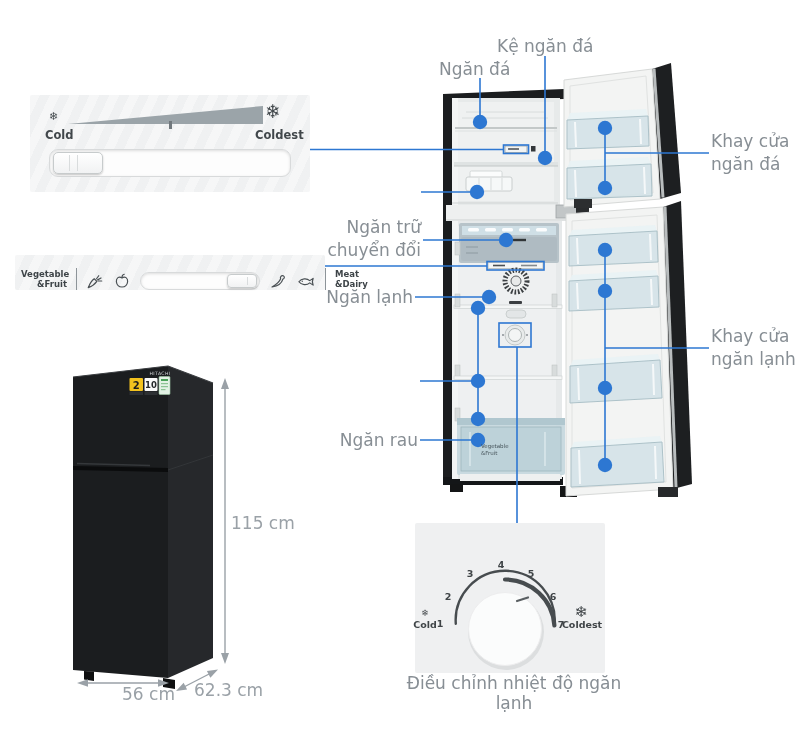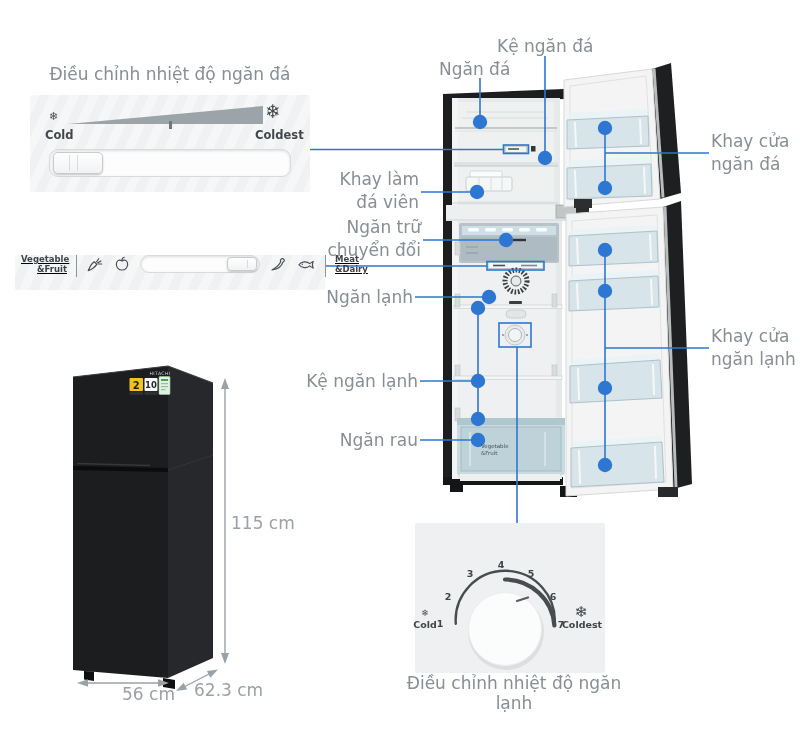--- a/index.html
+++ b/index.html
@@ -7,21 +7,21 @@
          font-family:"DejaVu Sans","Liberation Sans",sans-serif;}
   svg.scene{position:absolute;left:0;top:0;z-index:1;pointer-events:none;}
   .title{position:absolute;z-index:2;font-size:17px;color:#878e94;text-align:center;}
   .lbl{position:absolute;z-index:2;font-size:17px;color:#878e94;white-space:pre-line;line-height:1.35;}
   .lbl.r{text-align:right;}
   .dim{position:absolute;z-index:2;font-size:17px;color:#9aa1a7;}
   
   .panel{position:absolute;z-index:2;background:#f1f2f3;border-radius:2px;
          background-image:repeating-linear-gradient(115deg,rgba(255,255,255,.35) 0 9px,rgba(237,239,240,.35) 9px 18px);}
   .p1{left:30px;top:95px;width:280px;height:97px;}
-  .p2{left:15px;top:255px;width:310px;height:35px;display:flex;align-items:flex-start;padding:0 6px;box-sizing:border-box;gap:9px;text-decoration:underline;}
+  .p2{left:15px;top:255px;width:310px;height:35px;display:flex;align-items:flex-end;padding:0 6px;box-sizing:border-box;gap:9px;}
   .snow{position:absolute;color:#41474b;}
   .s-sm{left:19px;top:15px;font-size:11px;}
   .s-lg{left:235px;top:5px;font-size:19px;}
   .wedge{position:absolute;left:38px;top:11px;width:195px;height:18px;background:#9ba4a9;
          clip-path:polygon(0 100%,100% 0,100% 100%);}
   .tick{position:absolute;left:139px;top:26px;width:3px;height:8px;background:#71787d;}
   .coldtxt{position:absolute;font-size:11.5px;font-weight:bold;color:#41474b;}
   .c1{left:15px;top:33px;} .c2{left:225px;top:33px;}
   .track{background:#fdfdfd;border:1px solid #d8dadb;border-radius:9px;
          box-shadow:inset 0 1px 3px rgba(0,0,0,.13);position:relative;}
@@ -272,21 +272,20 @@
         <circle cx="478" cy="381" r="7.2"></circle>
         <circle cx="478" cy="419" r="7.2"></circle>
       <circle cx="478" cy="440" r="7.2"></circle>
       <circle cx="605" cy="250" r="7.2"></circle>
         <circle cx="605" cy="291" r="7.2"></circle>
       <circle cx="605" cy="388" r="7.2"></circle>
         <circle cx="605" cy="465" r="7.2"></circle>
     </g>
   </svg>
 
-  <div class="title" style="left:30px;top:64px;width:280px;">Điều chỉnh nhiệt độ ngăn đá</div>
   <div class="panel p1">
     <span class="snow s-sm">❄</span>
     <div class="wedge"></div>
     <div class="tick"></div>
     <span class="coldtxt c1">Cold</span>
     <span class="coldtxt c2">Coldest</span>
     <span class="snow s-lg">❄</span>
     <div class="track t-big">
       <div class="handle h-big">
           <i class="r1"></i>
@@ -321,26 +320,23 @@
     </svg>
     <span class="vdiv"></span>
     <span class="mode-lbl right">Meat
 &amp;Dairy</span>
   </div>
 
   <div class="lbl" style="left:497px;top:35px;">Kệ ngăn đá</div>
   <div class="lbl" style="left:439px;top:58px;">Ngăn đá</div>
   <div class="lbl" style="left:711px;top:130px;">Khay cửa
 ngăn đá</div>
-  <div class="lbl r" style="right:381px;top:168px;">Khay làm
-đá viên</div>
   <div class="lbl r" style="right:379px;top:216px;">Ngăn trữ
 chuyển đổi</div>
   <div class="lbl r" style="right:387px;top:286px;">Ngăn lạnh</div>
-  <div class="lbl r" style="right:382px;top:370px;">Kệ ngăn lạnh</div>
   <div class="lbl r" style="right:382px;top:429px;text-align:center;">Ngăn rau</div>
   <div class="lbl" style="left:711px;top:325px;">Khay cửa
 ngăn lạnh</div>
 
   <div class="veg-label" style="left:481px;top:443px;">Vegetable
 &amp;Fruit</div>
 
   <div class="dim" style="left:231px;top:513px;">115 cm</div>
   <div class="dim" style="left:86px;top:684px;margin-left:36px;">56 cm</div>
   <div class="dim" style="left:194px;top:680px;">62.3 cm</div>

